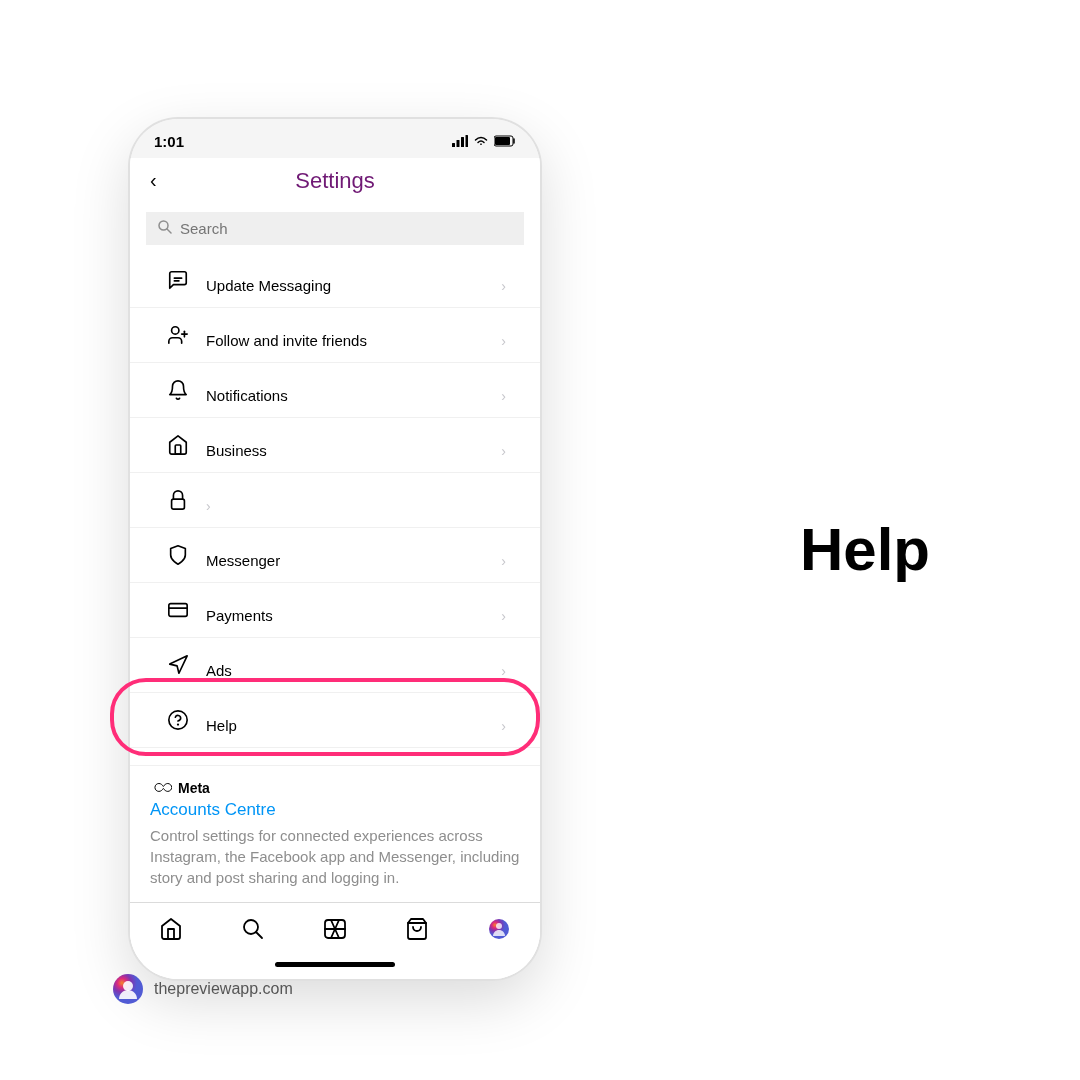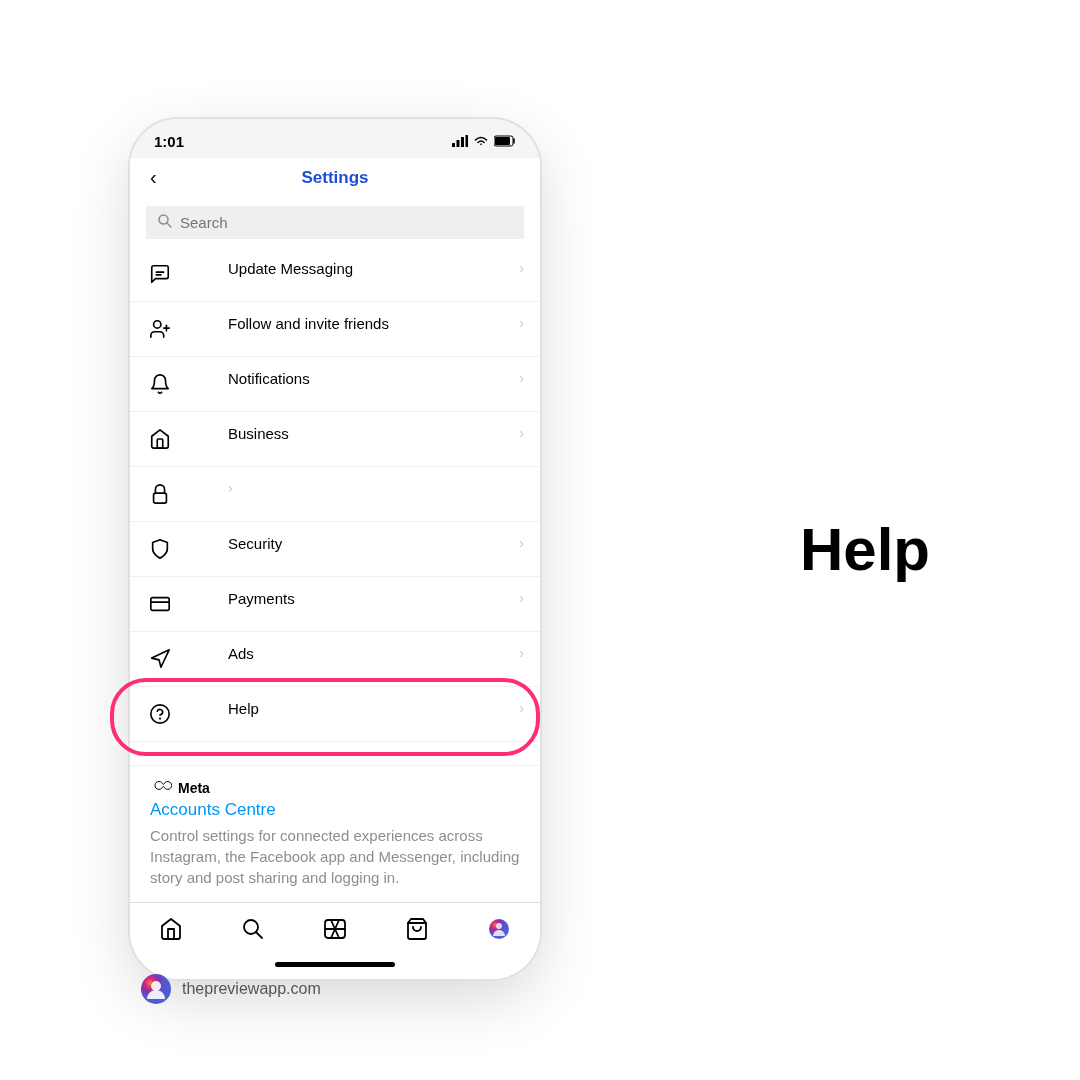--- a/index.html
+++ b/index.html
@@ -76,23 +76,23 @@
       background: #fff;
     }
     .back-btn {
       position: absolute;
       left: 20px;
       font-size: 20px;
       color: #000;
       cursor: pointer;
     }
     .header-title {
-      font-size: 17px;
-      font-weight: 700;
-      color: #1d4ed8;
+      font-size: 22px;
+      font-weight: 400;
+      color: #701a75;
     }
 
     
     .search-bar {
       margin: 8px 16px 8px;
       background: #efefef;
       border-radius: 0;
       display: flex;
       align-items: center;
       padding: 8px 12px;
@@ -111,27 +111,26 @@
       width: 100%;
     }
 
     
     .menu-list {
       flex: 1;
       overflow-y: auto;
     }
     .menu-item {
       display: flex;
-      align-items: flex-start;
-      padding: 13px 16px;
+      align-items: flex-end;
+      padding: 13px 34px;
       border-bottom: 0.5px solid #f0f0f0;
       cursor: pointer;
       background: #fff;
       position: relative;
-      gap: 40px;
     }
     .menu-item-icon {
       width: 28px;
       height: 28px;
       display: flex;
       align-items: center;
       justify-content: center;
       margin-right: 14px;
       flex-shrink: 0;
     }
@@ -168,20 +167,21 @@
     }
 
     
     .meta-section {
       padding: 14px 20px;
       border-top: 0.5px solid #f0f0f0;
       background: #fff;
     }
     .meta-logo-row {
       display: flex;
+      align-items: center;
       gap: 6px;
       margin-bottom: 4px;
     }
     .meta-logo {
       font-size: 14px;
       color: #000;
       font-weight: 600;
     }
     .accounts-centre {
       font-size: 17px;
@@ -239,21 +239,21 @@
       transform: translateY(-50%);
       font-size: 60px;
       font-weight: 800;
       color: #000;
     }
 
     
     .watermark {
       position: absolute;
       bottom: 30px;
-      left: 140px;
+      left: 112px;
       display: flex;
       align-items: center;
       gap: 10px;
     }
     .watermark-text {
       font-size: 16px;
       color: #555;
       font-weight: 400;
     }
   </style>
@@ -363,21 +363,21 @@
           </div>
           <span class="menu-item-chevron">›</span>
         </div>
 
         <div class="menu-item">
           <div class="menu-item-icon">
             <svg viewBox="0 0 24 24" fill="none" stroke="#000" stroke-width="1.8" stroke-linecap="round" stroke-linejoin="round">
               <path d="M12 22s8-4 8-10V5l-8-3-8 3v7c0 6 8 10 8 10z"></path>
             </svg>
           </div>
-          <span class="menu-item-label">Security</span>
+          <span class="menu-item-label">Messenger</span>
           <span class="menu-item-chevron">›</span>
         </div>
 
         <div class="menu-item">
           <div class="menu-item-icon">
             <svg viewBox="0 0 24 24" fill="none" stroke="#000" stroke-width="1.8" stroke-linecap="round" stroke-linejoin="round">
               <rect x="2" y="5" width="20" height="14" rx="2"></rect>
               <line x1="2" y1="10" x2="22" y2="10"></line>
             </svg>
           </div>

